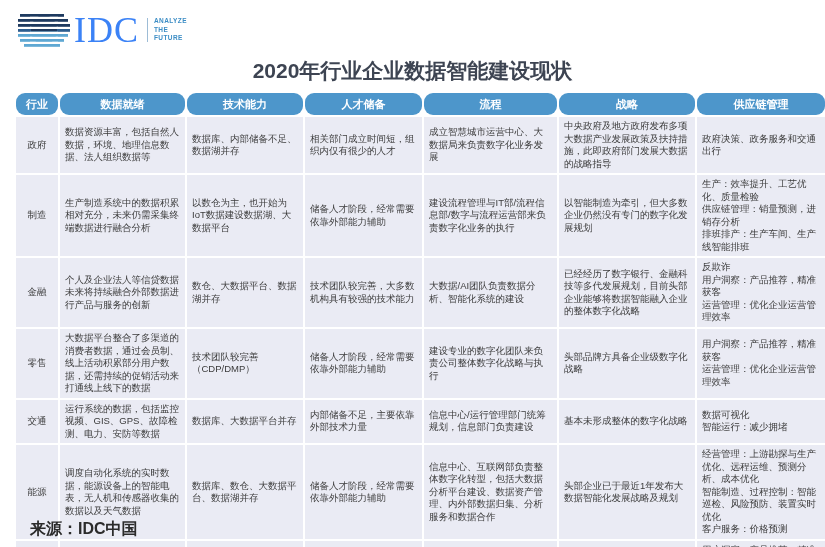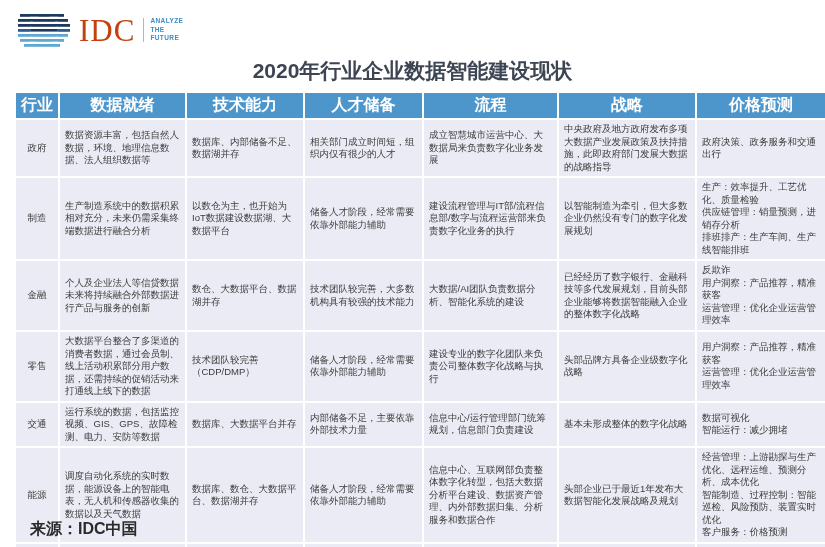--- a/index.html
+++ b/index.html
@@ -9,21 +9,21 @@
     background:#ffffff;
     font-family:"Liberation Sans","DejaVu Sans",sans-serif;
     color:#3b3b3b;
   }
   .page { position:relative; width:825px; height:547px; overflow:hidden; background:#fff; }
 
   
   .logo { position:absolute; top:10px; left:18px; display:flex; align-items:center; }
   .logo-text {
     font-family:"Liberation Serif","DejaVu Serif",serif;
-    font-size:31px; line-height:1; color:#c2410c; letter-spacing:1px; margin-left:5px;
+    font-size:36px; line-height:1; color:#3b82f6; letter-spacing:1px; 
   }
   .logo-divider { width:1px; height:24px; background:#9dbcd6; margin:0 6px 0 8px; }
   .logo-tagline {
     font-size:6.5px; font-weight:bold; color:#3C8DC5;
     white-space:pre-line; line-height:1.3; letter-spacing:0.4px;
   }
 
   
   .title {
     position:absolute; top:57px; left:0; width:100%;
@@ -32,22 +32,22 @@
   }
 
   
   table.grid {
     position:absolute; top:91px; left:14px;
     width:797px; table-layout:fixed;
     border-collapse:separate; border-spacing:2px;
   }
   table.grid th {
     background:#4D96CB; color:#ffffff;
-    font-size:16px; font-weight:bold; text-align:center;
-    height:22px; padding:2px 4px;
+    font-size:11px; font-weight:bold; text-align:center;
+    height:22px; padding:2px 4px;border-radius:9px;
   }
   table.grid td {
     background:#EAEBF4;
     font-size:9.5px; line-height:1.32;
     padding:3px 5px; vertical-align:middle;
     white-space:pre-line;
   }
   table.grid td.ind { text-align:center; padding:3px 2px; }
 
   
@@ -110,21 +110,21 @@
       <col style="width:128px">
     </colgroup>
     <thead>
       <tr>
         <th>行业</th>
         <th>数据就绪</th>
         <th>技术能力</th>
         <th>人才储备</th>
         <th>流程</th>
         <th>战略</th>
-        <th>价格预测</th>
+        <th>供应链管理</th>
       </tr>
     </thead>
     <tbody>
       <tr style="height:50px">
         <td class="ind">政府</td>
         <td>数据资源丰富，包括自然人数据，环境、地理信息数据、法人组织数据等</td>
         <td>数据库、内部储备不足、数据湖并存</td>
         <td>相关部门成立时间短，组织内仅有很少的人才</td>
         <td>成立智慧城市运营中心、大数据局来负责数字化业务发展</td>
         <td>中央政府及地方政府发布多项大数据产业发展政策及扶持措施，此即政府部门发展大数据的战略指导</td>

